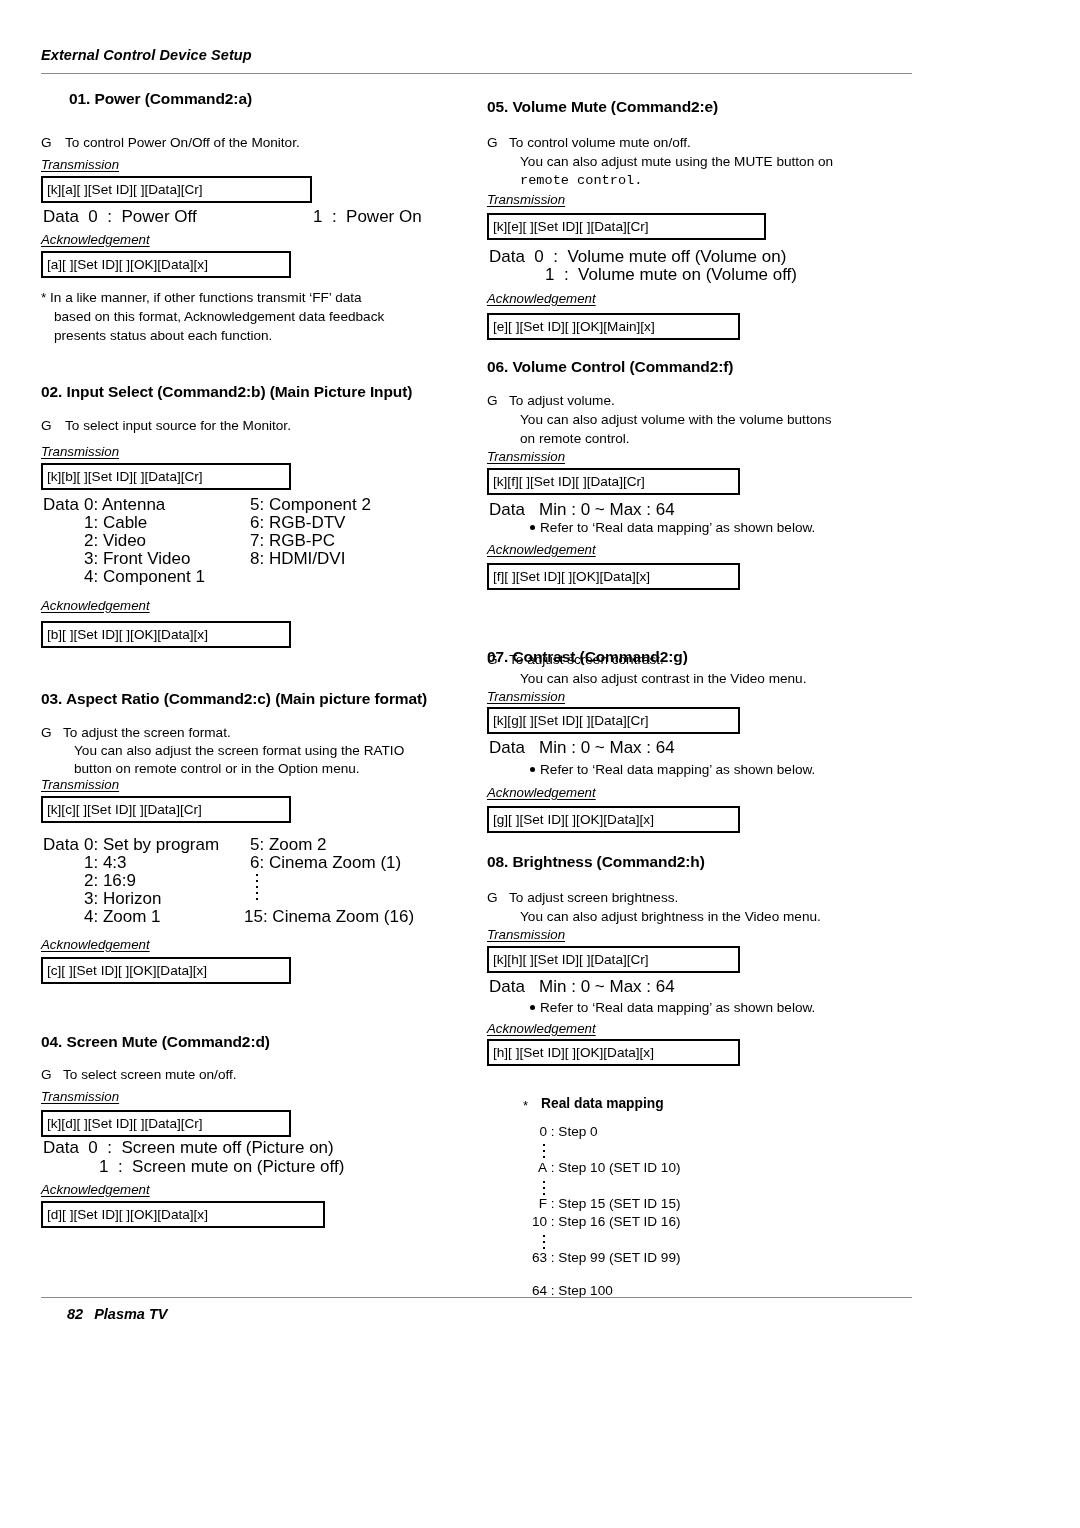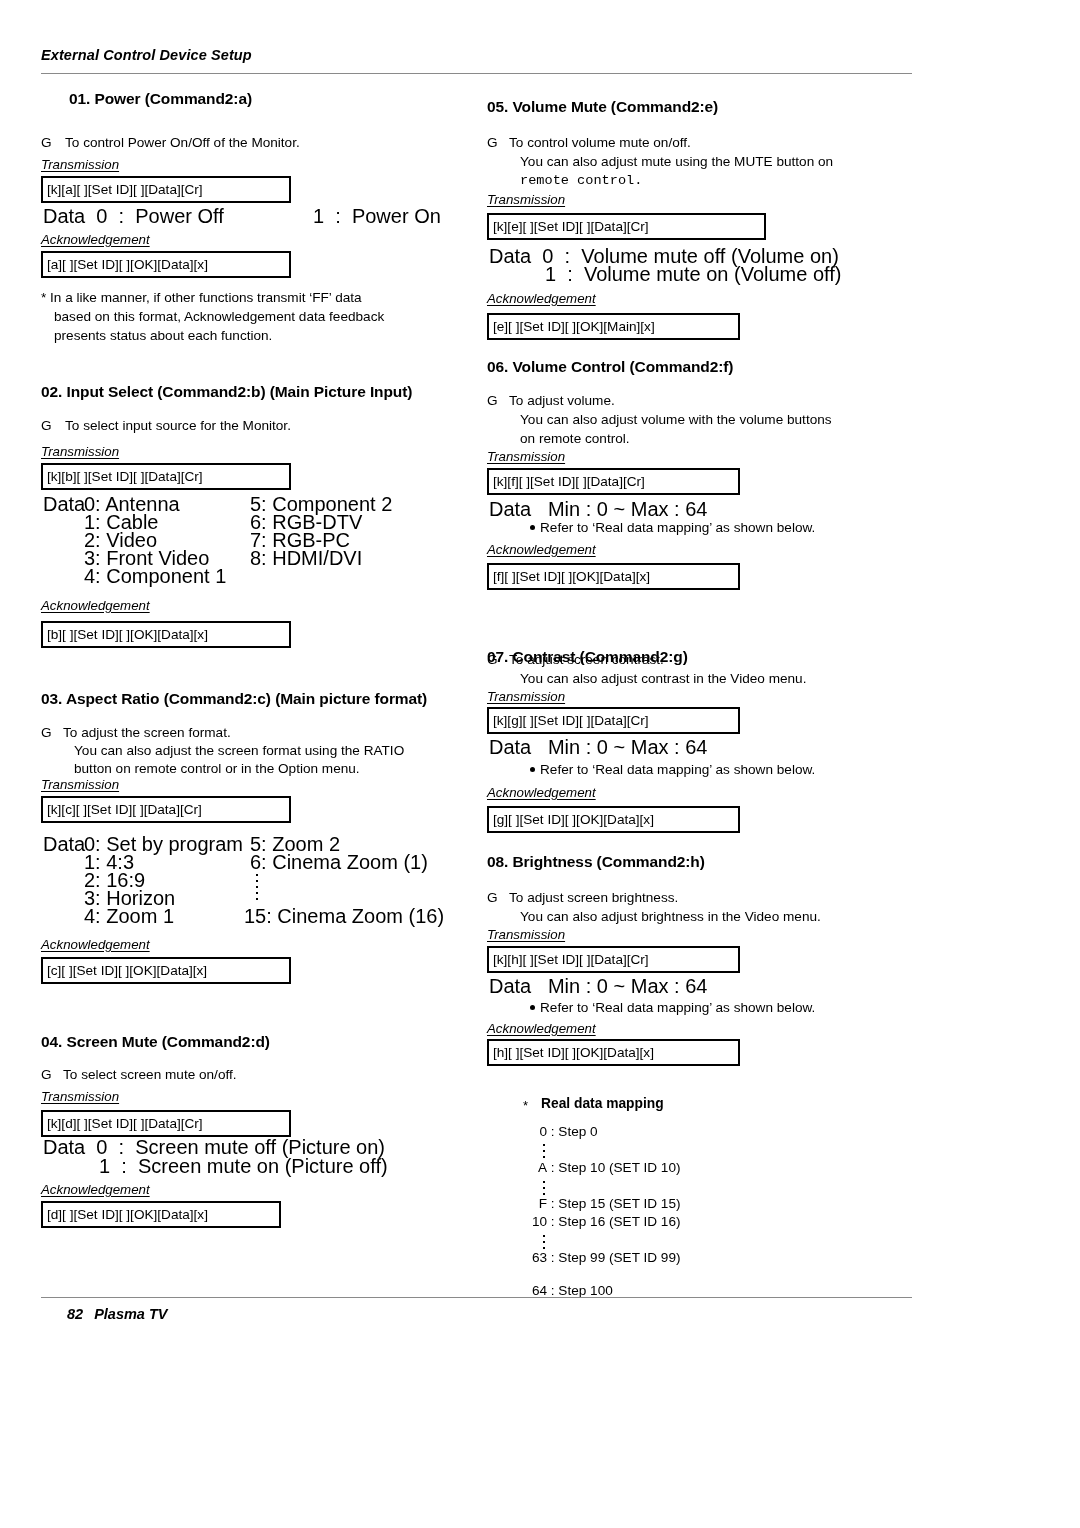--- a/index.html
+++ b/index.html
@@ -104,21 +104,21 @@
     box-sizing: border-box;
     height: 27px;
     line-height: 23px;
     font-size: 13.6px;
     padding-left: 4px;
     white-space: nowrap;
     overflow: hidden;
   }
   .dataline {
     position: absolute;
-    font-size: 20px;
+    font-size: 17px;
     line-height: 19.2px;
     white-space: pre;
   }
   .note {
     position: absolute;
     font-size: 13.6px;
     line-height: 19.2px;
     white-space: pre;
   }
   .vdots {
@@ -176,21 +176,21 @@
 
   <div class="running-head">External Control Device Setup</div>
   <div class="head-rule"></div>
 
   <div class="col col-left">
 
     <div class="sec-title" style="top:90px;left:0;margin-left:28px;">01. Power (Command2:a)</div>
     <div class="gmark" style="top:133px;left:0;">G</div>
     <div class="para" style="top:133px;left:24px;">To control Power On/Off of the Monitor.</div>
     <div class="label-ul" style="top:157px;left:0;">Transmission</div>
-    <div class="cmdbox" style="top:176px;left:0;width:250px;">[k][a][  ][Set ID][  ][Data][Cr]</div>
+    <div class="cmdbox" style="top:176px;left:0;width:271px;">[k][a][  ][Set ID][  ][Data][Cr]</div>
     <div class="dataline" style="top:207px;left:2px;">Data  0  :  Power Off</div>
     <div class="dataline" style="top:207px;left:272px;">1  :  Power On</div>
     <div class="label-ul" style="top:232px;left:0;">Acknowledgement</div>
     <div class="cmdbox" style="top:251px;left:0;width:250px;">[a][  ][Set ID][  ][OK][Data][x]</div>
     <div class="note" style="top:288px;left:0;">* In a like manner, if other functions transmit ‘FF’ data</div>
     <div class="note" style="top:307px;left:13px;">based on this format, Acknowledgement data feedback</div>
     <div class="note" style="top:326px;left:13px;">presents status about each function.</div>
 
     <div class="sec-title" style="top:383px;left:0;">02. Input Select (Command2:b) (Main Picture Input)</div>
     <div class="gmark" style="top:416px;left:0;">G</div>
@@ -237,21 +237,21 @@
     <div class="cmdbox" style="top:957px;left:0;width:250px;">[c][  ][Set ID][  ][OK][Data][x]</div>
 
     <div class="sec-title" style="top:1033px;left:0;">04. Screen Mute (Command2:d)</div>
     <div class="gmark" style="top:1065px;left:0;">G</div>
     <div class="para" style="top:1065px;left:22px;">To select screen mute on/off.</div>
     <div class="label-ul" style="top:1089px;left:0;">Transmission</div>
     <div class="cmdbox" style="top:1110px;left:0;width:250px;">[k][d][  ][Set ID][  ][Data][Cr]</div>
     <div class="dataline" style="top:1138px;left:2px;">Data  0  :  Screen mute off (Picture on)</div>
     <div class="dataline" style="top:1157px;left:58px;">1  :  Screen mute on (Picture off)</div>
     <div class="label-ul" style="top:1182px;left:0;">Acknowledgement</div>
-    <div class="cmdbox" style="top:1201px;left:0;width:240px;">[d][  ][Set ID][  ][OK][Data][x]</div>
+    <div class="cmdbox" style="top:1201px;left:0;width:284px;">[d][  ][Set ID][  ][OK][Data][x]</div>
   </div>
 
   <div class="col col-right">
 
     <div class="sec-title" style="top:98px;left:0;">05. Volume Mute (Command2:e)</div>
     <div class="gmark" style="top:133px;left:0;">G</div>
     <div class="para" style="top:133px;left:22px;">To control volume mute on/off.</div>
     <div class="para" style="top:152px;left:33px;">You can also adjust mute using the MUTE button on</div>
     <div class="para" style="top:171px;left:33px;font-family:Liberation Mono, monospace;">remote control.</div>
     <div class="label-ul" style="top:192px;left:0;">Transmission</div>

